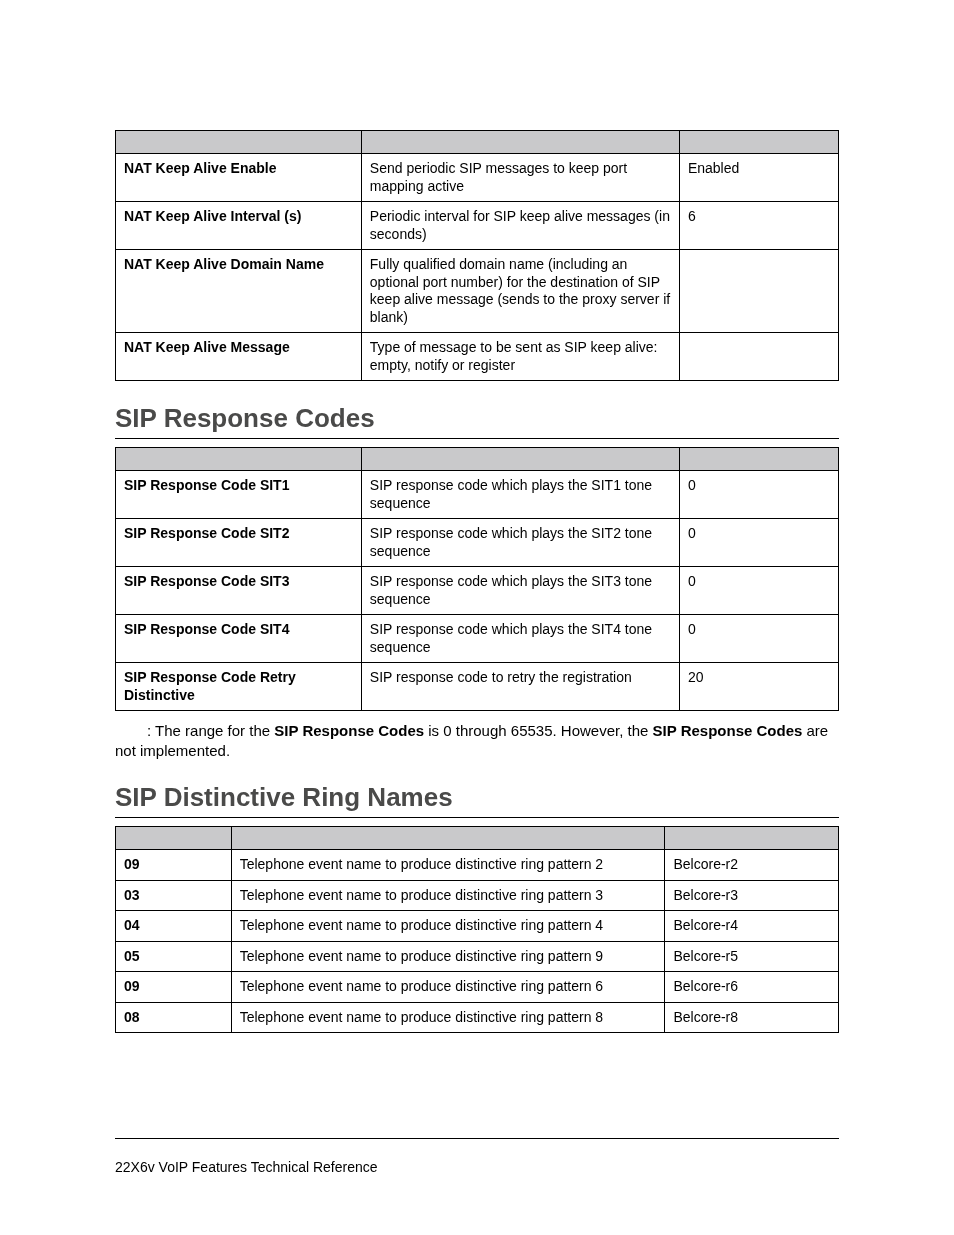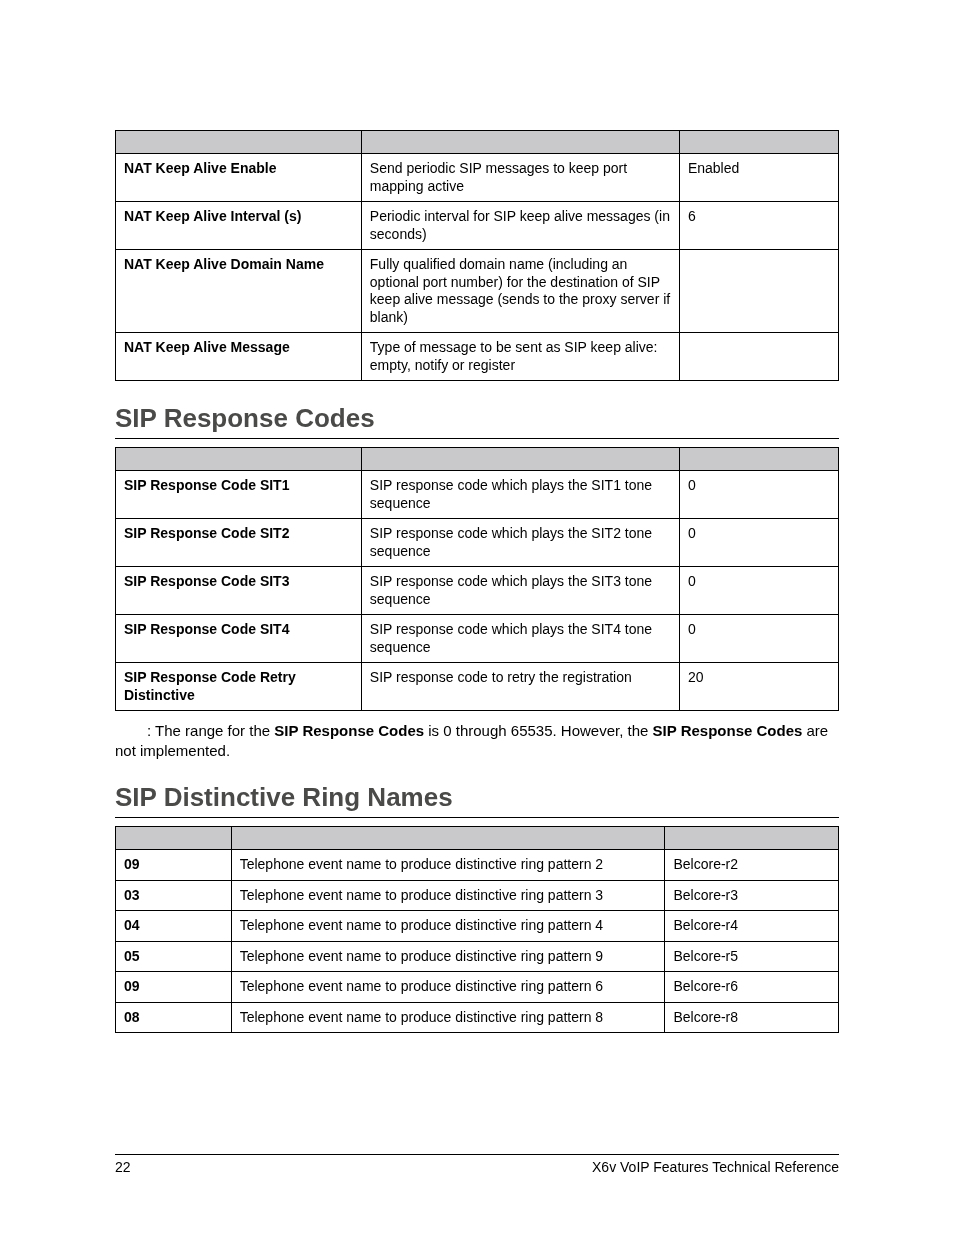--- a/index.html
+++ b/index.html
@@ -52,24 +52,23 @@
   }
   .note .bold {
     font-weight: bold;
   }
   .footer {
     position: absolute;
     bottom: 60px;
     left: 115px;
     right: 115px;
     border-top: 1px solid #000;
-    padding-top: 4px;
+    padding-top: 20px;
     font-size: 14px;
     display: flex;
-    justify-content: space-between;
   }
   .w1 { width: 34%; }
   .w2 { width: 44%; }
   .w3 { width: 22%; }
   .r1 { width: 16%; }
   .r2 { width: 60%; }
   .r3 { width: 24%; }
   .note-indent { padding-left: 32px; }
 </style>
 </head>

